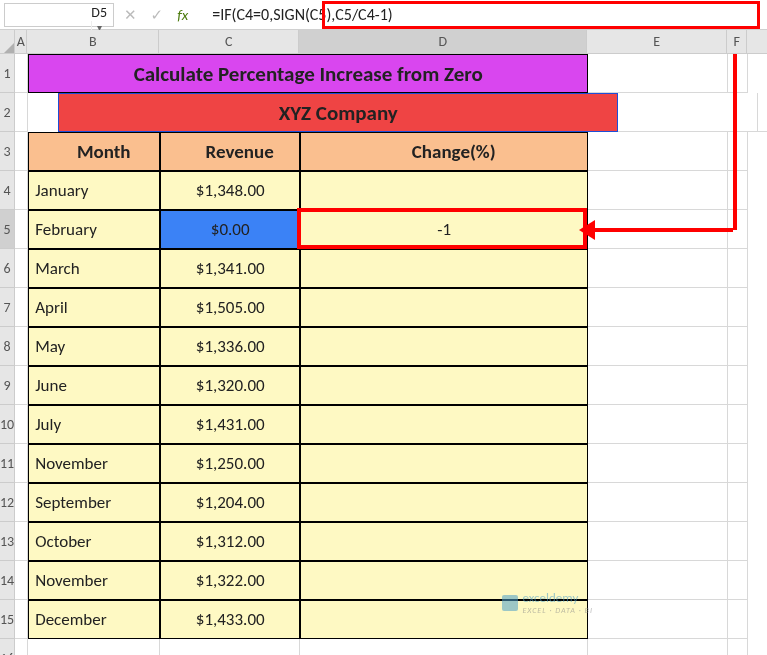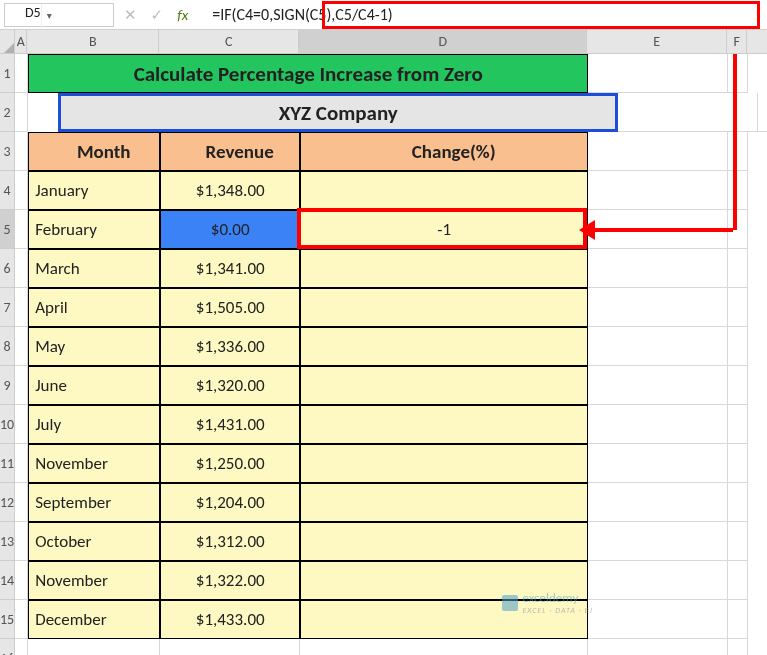--- a/index.html
+++ b/index.html
@@ -1,19 +1,19 @@
 <!DOCTYPE html>
 <html><head>
 <meta charset="utf-8">
 <style>
   * { box-sizing: border-box; margin: 0; padding: 0; }
   body { font-family: Calibri, Arial, sans-serif; font-size: 15px; color: #222; background: #fff; width: 767px; height: 655px; position: relative; overflow: hidden; }
   
   .top-bar { display: flex; align-items: center; height: 30px; border-bottom: 1px solid #d0d0d0; background: #fff; padding: 0 4px; }
-  .namebox { width: 110px; height: 24px; border: 1px solid #ccc; background: #fff; display: flex; align-items: flex-start; padding: 0 20px; font-size: 14px; }
+  .namebox { width: 110px; height: 24px; border: 1px solid #ccc; background: #fff; display: flex; align-items: flex-end; padding: 0 6px; font-size: 14px; flex-direction: column; }
   .nbdrop { width: 16px; height: 24px; display:flex; align-items:center; justify-content:center; color:#666; font-size:10px; border-left:1px solid #eee;}
   .fxbtns { display: flex; align-items: center; gap: 14px; padding: 0 10px; color: #bbb; font-size: 15px; }
   .fxbtns .check { color: #bbb; }
   .fxlabel { font-style: italic; color: #4d7c0f; margin-right: 6px; }
   .formulabar { flex: 1; height: 36px; display: flex; align-items: center; padding: 0 8px; font-size: 16px; font-family: Calibri, Arial, sans-serif; position: relative; }
   .formulabar-outline { position: absolute; left: 322px; top: 1px; width: 438px; height: 28px; border: 3px solid #ff0000; pointer-events: none; }
   
   .sheet { display: flex; height: calc(100% - 30px); }
   .rowheads { width: 32px; background: #e6e6e6; border-right: 1px solid #ccc; }
   .rowheads .gap { height: 24px; border-bottom: 1px solid #ccc; display:flex; }
@@ -31,22 +31,22 @@
   .cell { border-right: 1px solid #d8d8d8; border-bottom: 1px solid #d8d8d8; display: flex; align-items: center; padding: 0 6px; font-size: 17px; overflow: hidden; white-space: nowrap; }
   
   .cA { width: 12px; }
   .cB { width: 132px; }
   .cC { width: 140px; }
   .cD { width: 288px; }
   .cE { width: 140px; }
   .cF { width: 20px; }
   
   .blank { background: #fff; }
-  .title1 { background: #22c55e; font-weight: bold; font-size: 21px; justify-content: center; border: 1px solid #000; }
-  .title2 { background: #e5e5e5; font-weight: bold; font-size: 21px; justify-content: center; border: 3px solid #1d4ed8; margin-left: 30px; }
+  .title1 { background: #d946ef; font-weight: bold; font-size: 21px; justify-content: center; border: 1px solid #000; }
+  .title2 { background: #ef4444; font-weight: bold; font-size: 21px; justify-content: center; border: 1px solid #1d4ed8; margin-left: 30px; }
   .hdr { background: #fabf8f; font-weight: bold; font-size: 19px; justify-content: center; border: 1px solid #000; padding-left: 25px; }
   .tcell { border: 1px solid #000; background: #fef9c3; }
   .rev { justify-content: center; }
   .chg { justify-content: center; }
   .hl { background: #3b82f6; }
   
   .sel-outline { position: absolute; border: 4px solid #ff0000; pointer-events: none; }
   .arrow-v { position: absolute; background: #ff0000; width: 4px; }
   .arrow-h { position: absolute; background: #ff0000; height: 4px; }
   .arrow-head { position: absolute; width: 0; height: 0; border-style: solid; }

